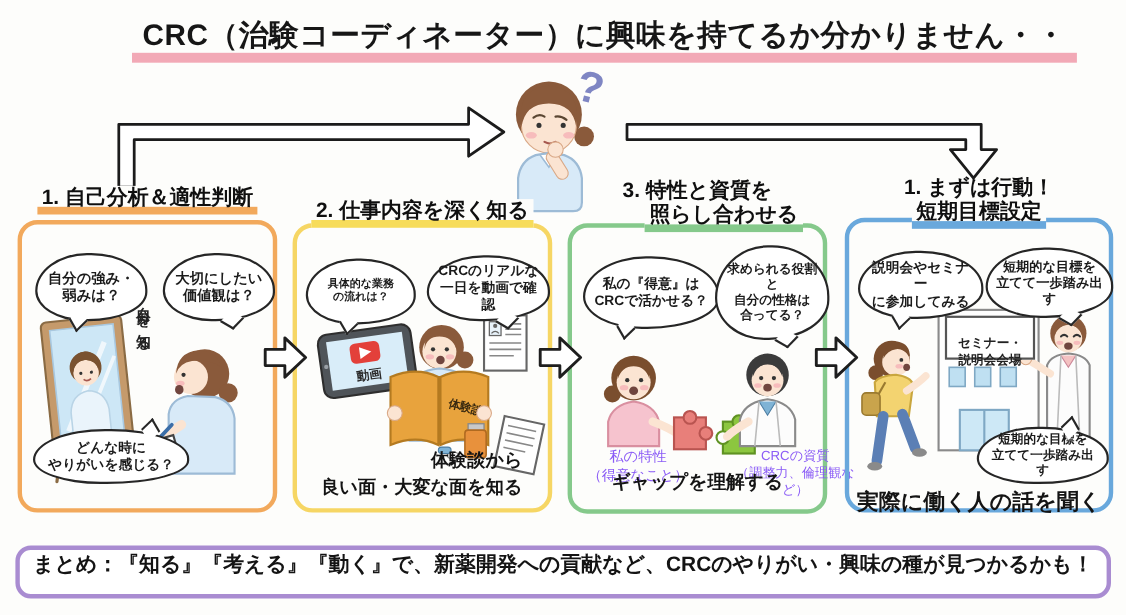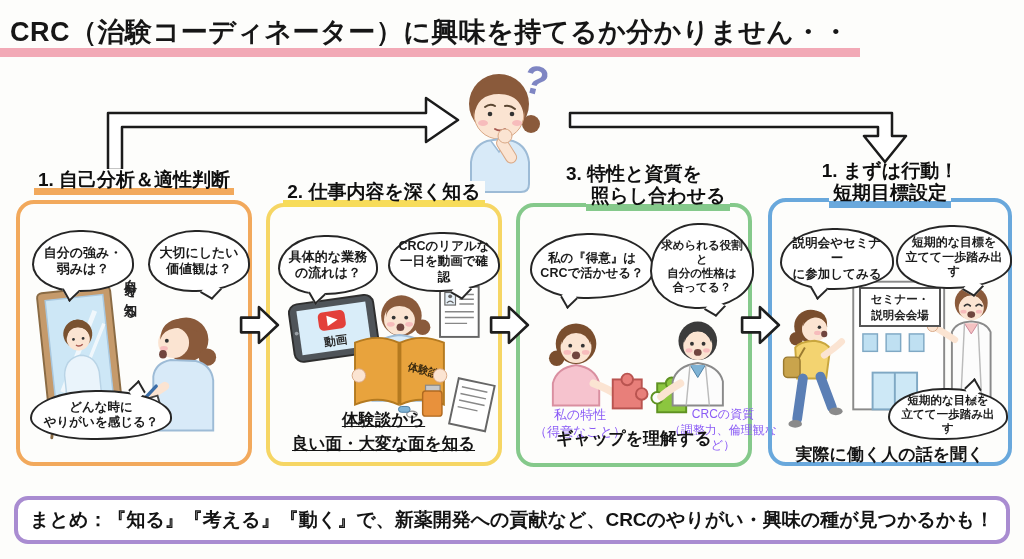--- a/index.html
+++ b/index.html
@@ -4,21 +4,21 @@
 <style>
   html,body{margin:0;padding:0;}
   body{
     width:1024px;height:559px;background:#FDFDFB;overflow:hidden;
     font-family:"Liberation Sans","DejaVu Sans",sans-serif;color:#1b1b1b;
     -webkit-font-smoothing:antialiased;
   }
   .stage{position:relative;width:1024px;height:559px;}
 
   
-  .title{position:absolute;left:0;top:14px;width:979px;text-align:left;z-index:4;}
+  .title{position:absolute;left:0;top:14px;width:979px;text-align:right;z-index:4;}
   .title-hl{
     display:inline-block;font-size:27px;font-weight:700;letter-spacing:0.5px;color:#161616;
     background-image:linear-gradient(#F2A9B6,#F2A9B6);
     background-size:100% 9px;background-position:0 100%;background-repeat:no-repeat;
     padding:0 10px 7px 10px;
   }
 
   
   .big-arrows{position:absolute;left:0;top:0;width:1024px;height:559px;z-index:1;pointer-events:none;}
 
@@ -63,45 +63,45 @@
     border-right:2.5px solid #262626;border-bottom:2.5px solid #262626;
     bottom:-8px;left:30px;transform:rotate(60deg) skewX(14deg);
   }
   .tail-br::after{left:auto;right:30px;transform:rotate(30deg) skewX(-14deg);}
   .tail-tr::after{bottom:auto;top:-8px;left:auto;right:26px;border:none;
     border-left:2.5px solid #262626;border-top:2.5px solid #262626;transform:rotate(60deg) skewX(14deg);}
 
   
   .caption{position:absolute;font-weight:700;color:#141414;white-space:pre-line;z-index:3;}
   .cap1{left:0;top:236px;width:100%;text-align:center;font-size:17px;}
-  .cap2{left:22px;top:201px;font-size:16.5px;line-height:1.45;text-align:center;text-decoration:underline;}
+  .cap2{left:22px;top:201px;font-size:16.5px;line-height:1.45;text-align:right;}
   .cap3{left:0;top:220px;width:100%;text-align:center;font-size:17px;font-family:Liberation Serif, serif;}
-  .cap4{left:0;top:241px;width:100%;text-align:center;font-size:17px;}
+  .cap4{left:0;top:241px;width:100%;text-align:center;font-size:20px;}
   .vlabel{
     position:absolute;left:101px;top:64px;z-index:3;writing-mode:vertical-rl;text-orientation:upright;
     font-size:13.5px;font-weight:700;letter-spacing:3px;color:#222;
   }
   .pz-label{position:absolute;z-index:3;font-weight:400;text-align:center;white-space:pre-line;line-height:1.3;color:#8b5cf6;}
   .pzl-left{left:4px;top:200px;width:112px;font-size:13px;}
   .pzl-right{left:116px;top:200px;width:118px;font-size:12px;margin-left:28px;}
   .sign{
     position:absolute;left:87px;top:85px;width:82px;height:40px;z-index:3;background:#fff;
     border:2px solid #555;font-size:11.5px;font-weight:700;text-align:center;white-space:pre-line;
-    line-height:1.35;padding-top:3px;box-sizing:border-box;color:#222;
+    line-height:1.35;padding-top:16px;box-sizing:border-box;color:#222;
   }
 
   
   .mini-arrow{position:absolute;width:44px;height:42px;z-index:5;}
   .ma1{left:238px;top:304px;} .ma2{left:488px;top:304px;} .ma3{left:739px;top:304px;}
 
   
   .summary{
     position:absolute;left:14px;top:496px;width:996px;height:48px;box-sizing:border-box;
     border:4px solid #A98CD1;border-radius:14px;background:#fff;z-index:4;
-    display:flex;align-items:center;justify-content:center;
+    display:flex;justify-content:center;
   }
   .summary span{font-size:19px;font-weight:700;color:#141414;letter-spacing:0;}
 </style>
 </head>
 <body>
 
 <div class="stage">
 
   <svg class="big-arrows" viewBox="0 0 1024 559">
     <path d="M108,170 L108,113 L426,113 L426,98 L458,120 L426,142 L426,127 L122,127 L122,170 Z" fill="#ffffff" stroke="#1b1b1b" stroke-width="2.5" stroke-linejoin="round"></path>
@@ -222,21 +222,21 @@
         <rect x="190" y="180" width="38" height="48" fill="#ffffff" stroke="#666" stroke-width="2"></rect>
         <path d="M195,188 L222,188 M195,195 L222,195 M195,202 L222,202 M195,209 L216,209" stroke="#888" stroke-width="1.5"></path>
       </g>
       <g>
         <rect x="161" y="184" width="15" height="7" fill="#C8C8C8" stroke="#888" stroke-width="1.2"></rect>
         <rect x="158" y="190" width="20" height="26" rx="3" fill="#E8913C" stroke="#B06A20" stroke-width="1.5"></rect>
         <ellipse cx="147" cy="214" rx="5.5" ry="3.2" fill="#ffffff" stroke="#888" stroke-width="1.2"></ellipse>
         <rect x="133" y="206" width="12" height="6" rx="3" fill="#7FB3D5" stroke="#4d7ea3" stroke-width="1"></rect>
       </g>
     </svg>
-    <div class="bubble" style="left:8px;top:28px;width:100px;height:60px;font-size:13px;">具体的な業務
+    <div class="bubble" style="left:8px;top:28px;width:100px;height:60px;font-size:10px;">具体的な業務
 の流れは？</div>
     <div class="bubble tail-br" style="left:118px;top:25px;width:112px;height:60px;font-size:12.5px;">CRCのリアルな
 一日を動画で確認</div>
     <div class="caption cap2">体験談から
 良い面・大変な面を知る</div>
   </section>
 
   <div class="panel-heading ph3">
     <span class="hline">3. 特性と資質を</span>
     <span class="hline"><span class="ul ul3">照らし合わせる</span></span>

